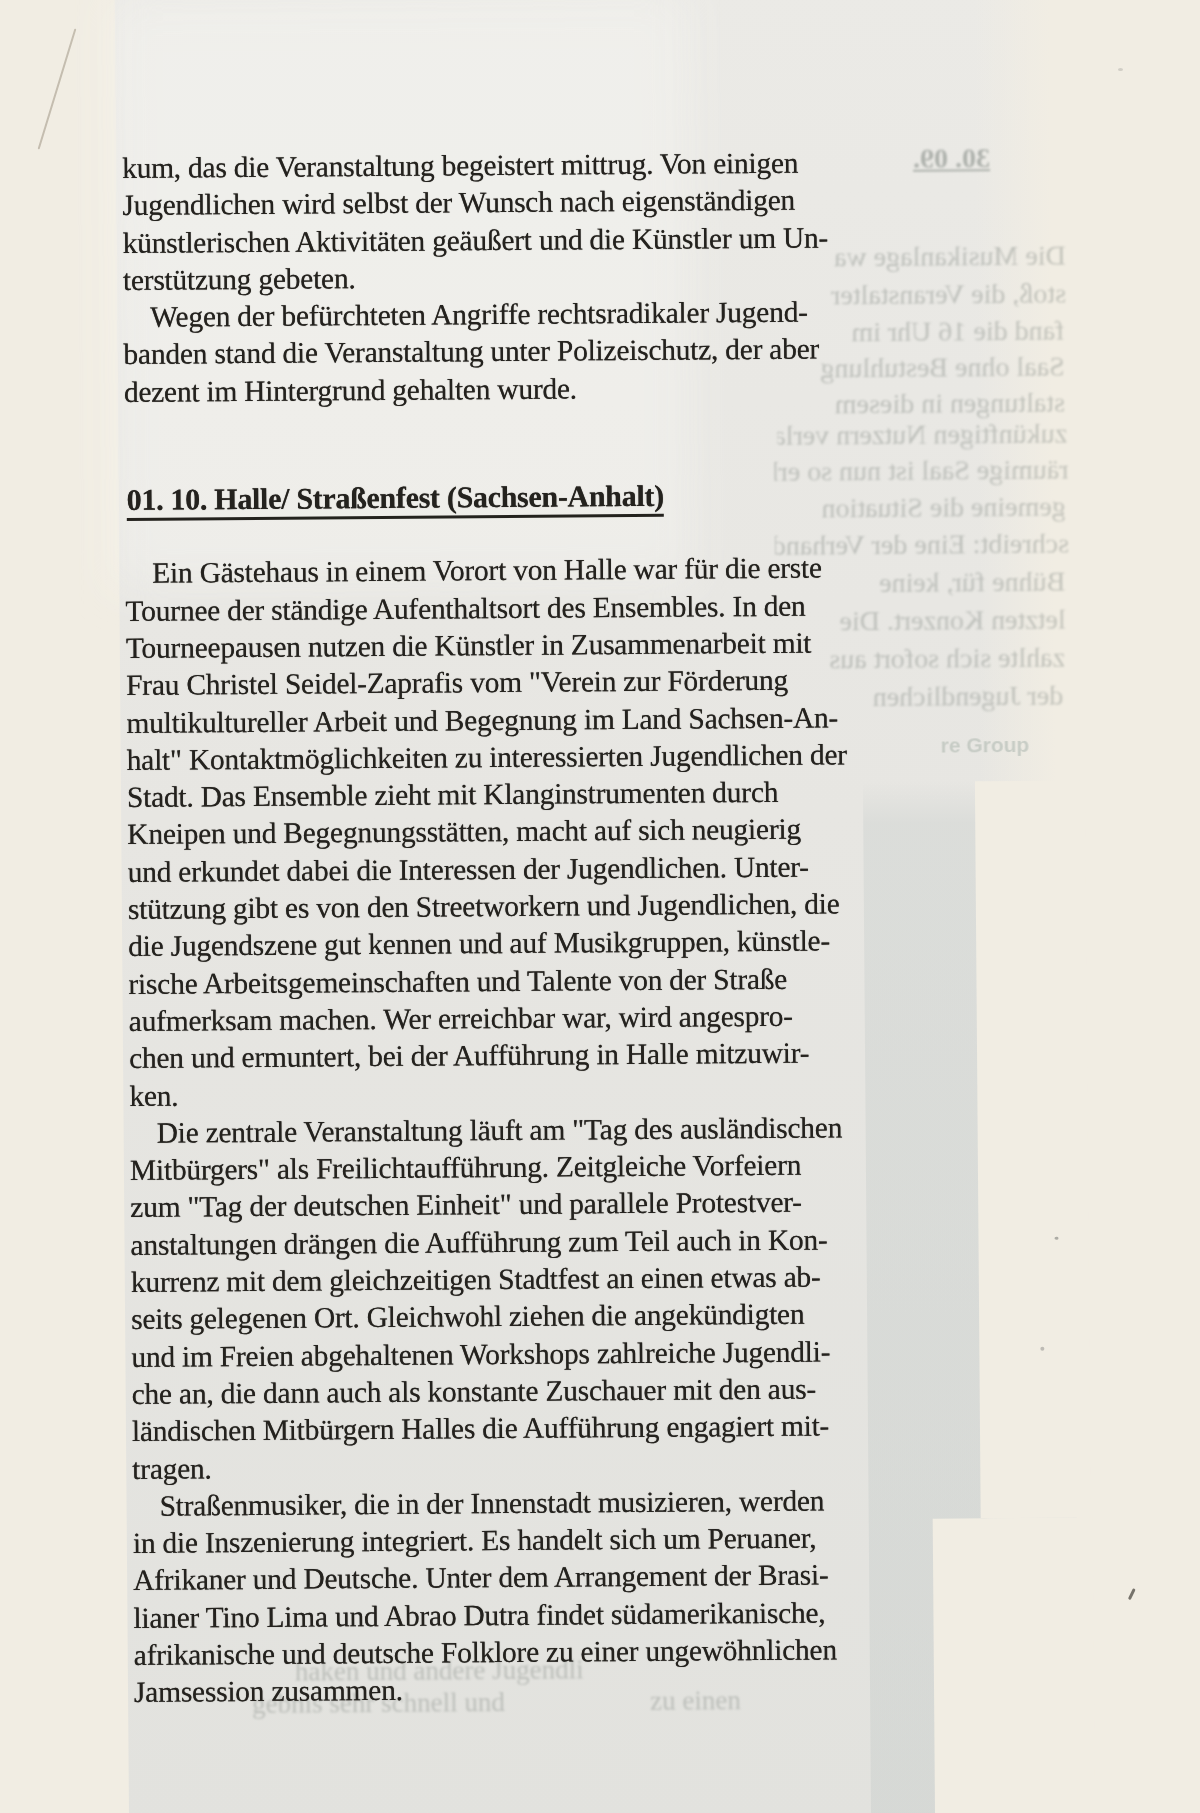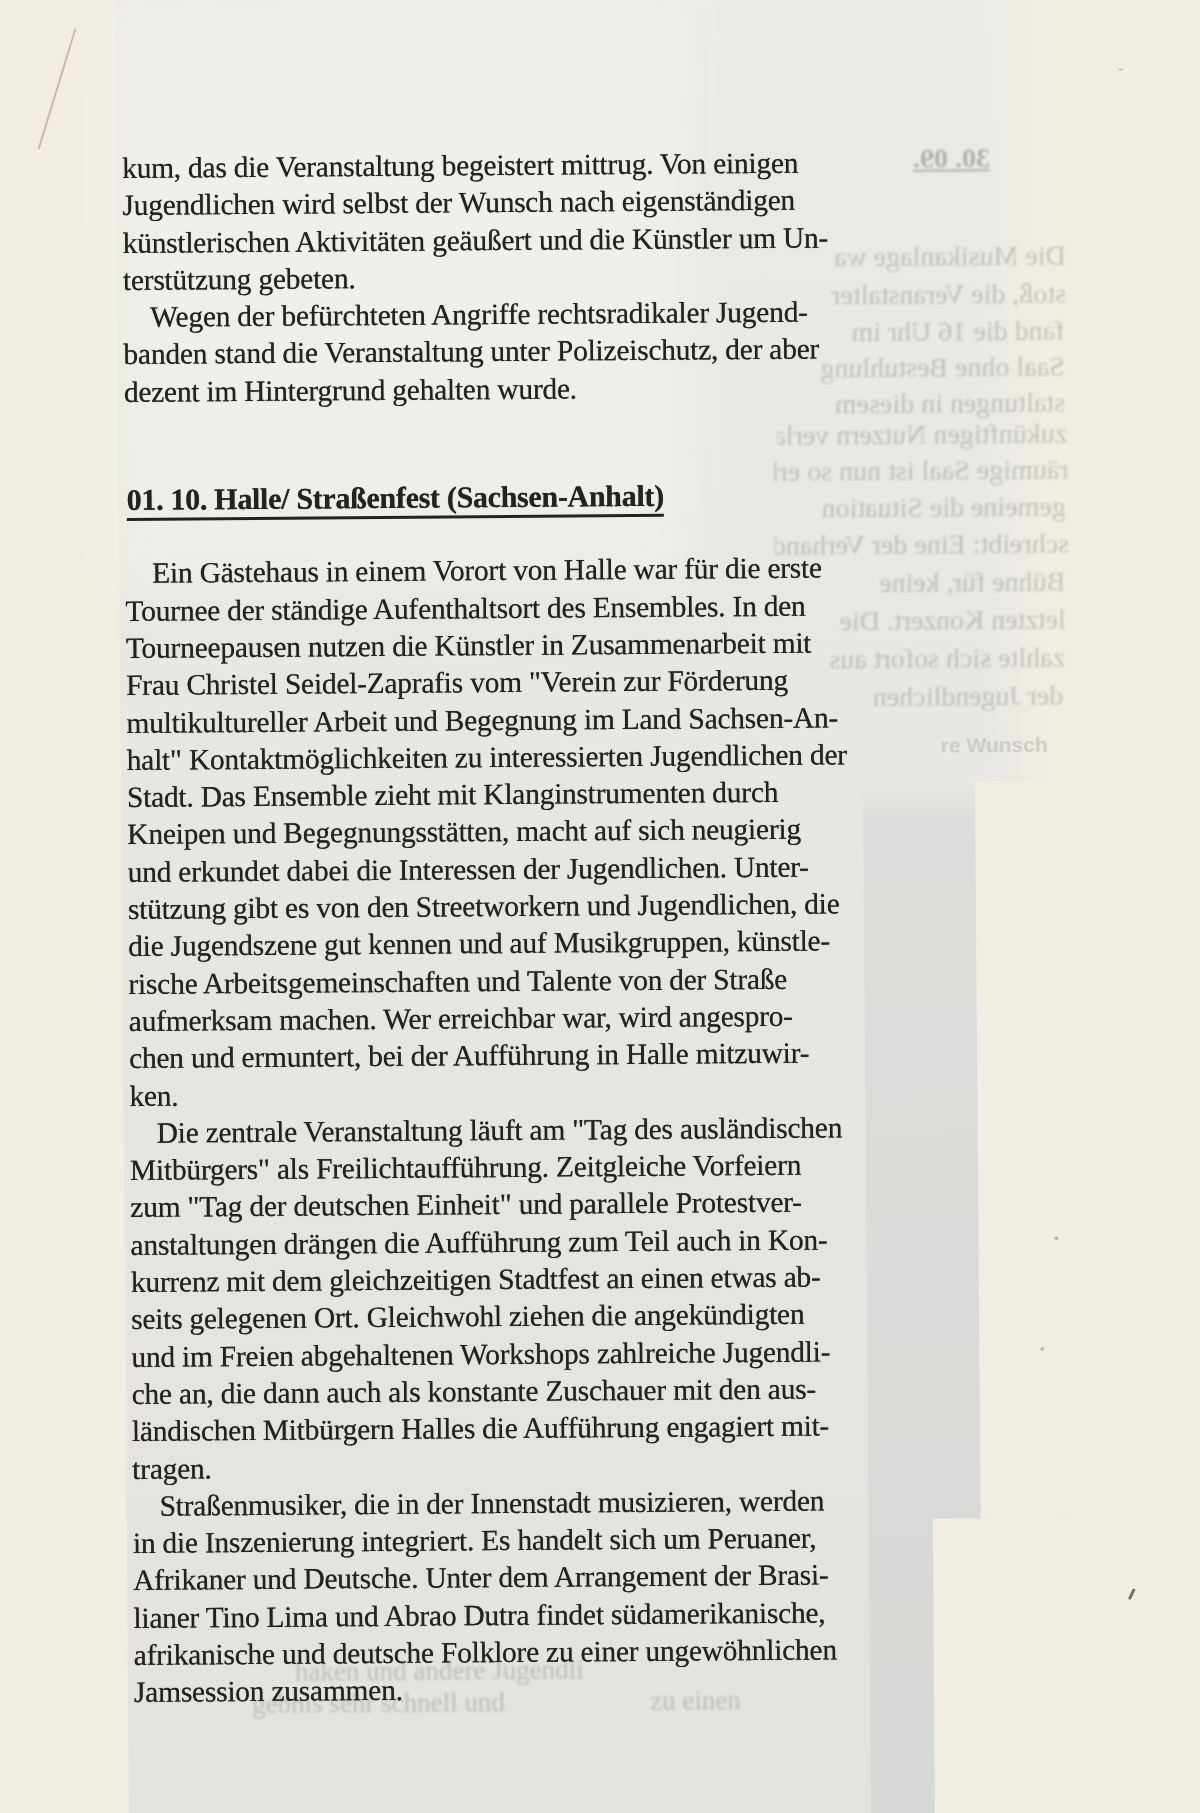--- a/index.html
+++ b/index.html
@@ -136,21 +136,21 @@
         <div class="ghost m" style="top: 499px; left: 773px; width: 290px;">gemeine die Situation</div>
         <div class="ghost m" style="top: 536px; left: 772px; width: 294px;">schreibt: Eine der Verhandlungen bei der Pol</div>
         <div class="ghost m" style="top: 574px; left: 800px; width: 262px;">Bühne für, keine</div>
         <div class="ghost m" style="top: 612px; left: 790px; width: 272px;">letzten Konzert. Die</div>
         <div class="ghost m" style="top: 650px; left: 785px; width: 276px;">zahlte sich sofort aus</div>
         <div class="ghost m" style="top: 688px; left: 795px; width: 264px;">der Jugendlichen</div>
         <div class="ghost bottom" style="top: 1658px; left: 283px;">haken und andere Jugendli</div>
         <div class="ghost bottom" style="top: 1690px; left: 240px;">gebnis sehr schnell und</div>
         <div class="ghost bottom" style="top: 1690px; left: 638px;">zu einen</div>
       </div>
-    <div class="stamp" id="stamp" style="left: 936px; top: 740px;">re Wunsch</div>
+    <div class="stamp" id="stamp" style="left: 936px; top: 740px;">re Group</div>
 
     <div class="text-column">
       <div id="pre">
           <div class="para">
             <div class="line">kum, das die Veranstaltung begeistert mittrug. Von einigen</div>
             <div class="line">Jugendlichen wird selbst der Wunsch nach eigenständigen</div>
             <div class="line">künstlerischen Aktivitäten geäußert und die Künstler um Un-</div>
             <div class="line">terstützung gebeten.</div>
           </div>
           <div class="para indent">

